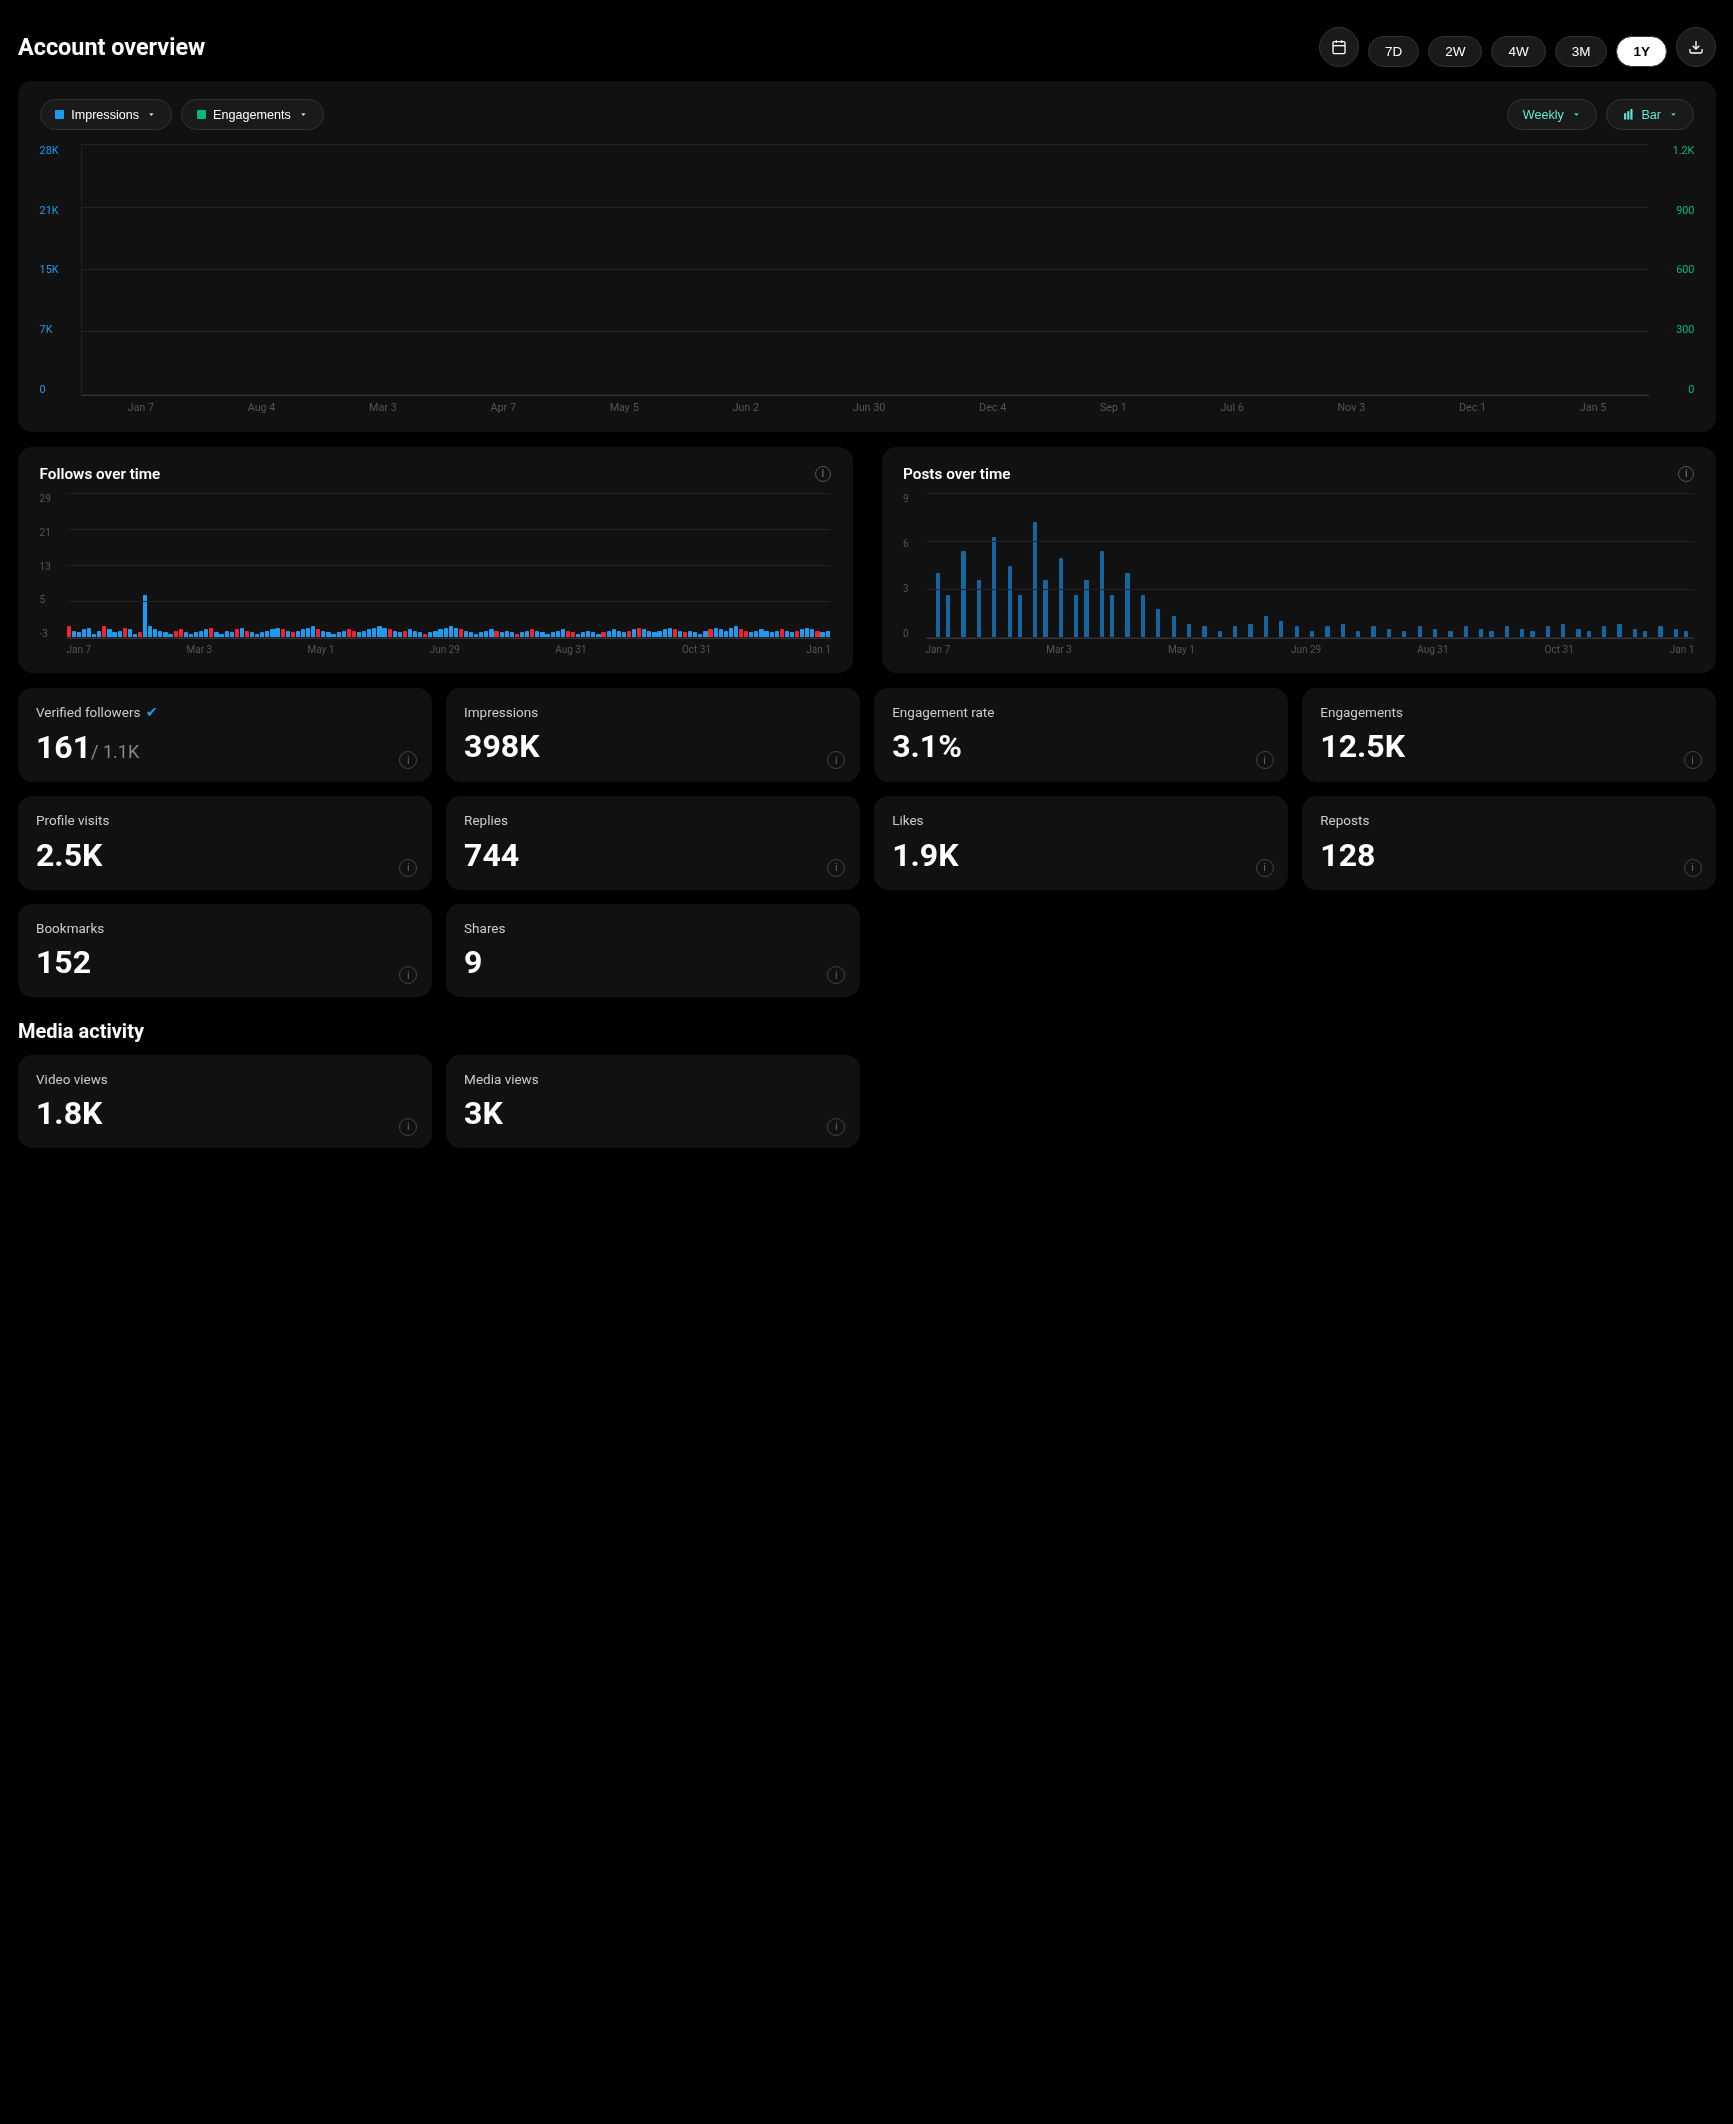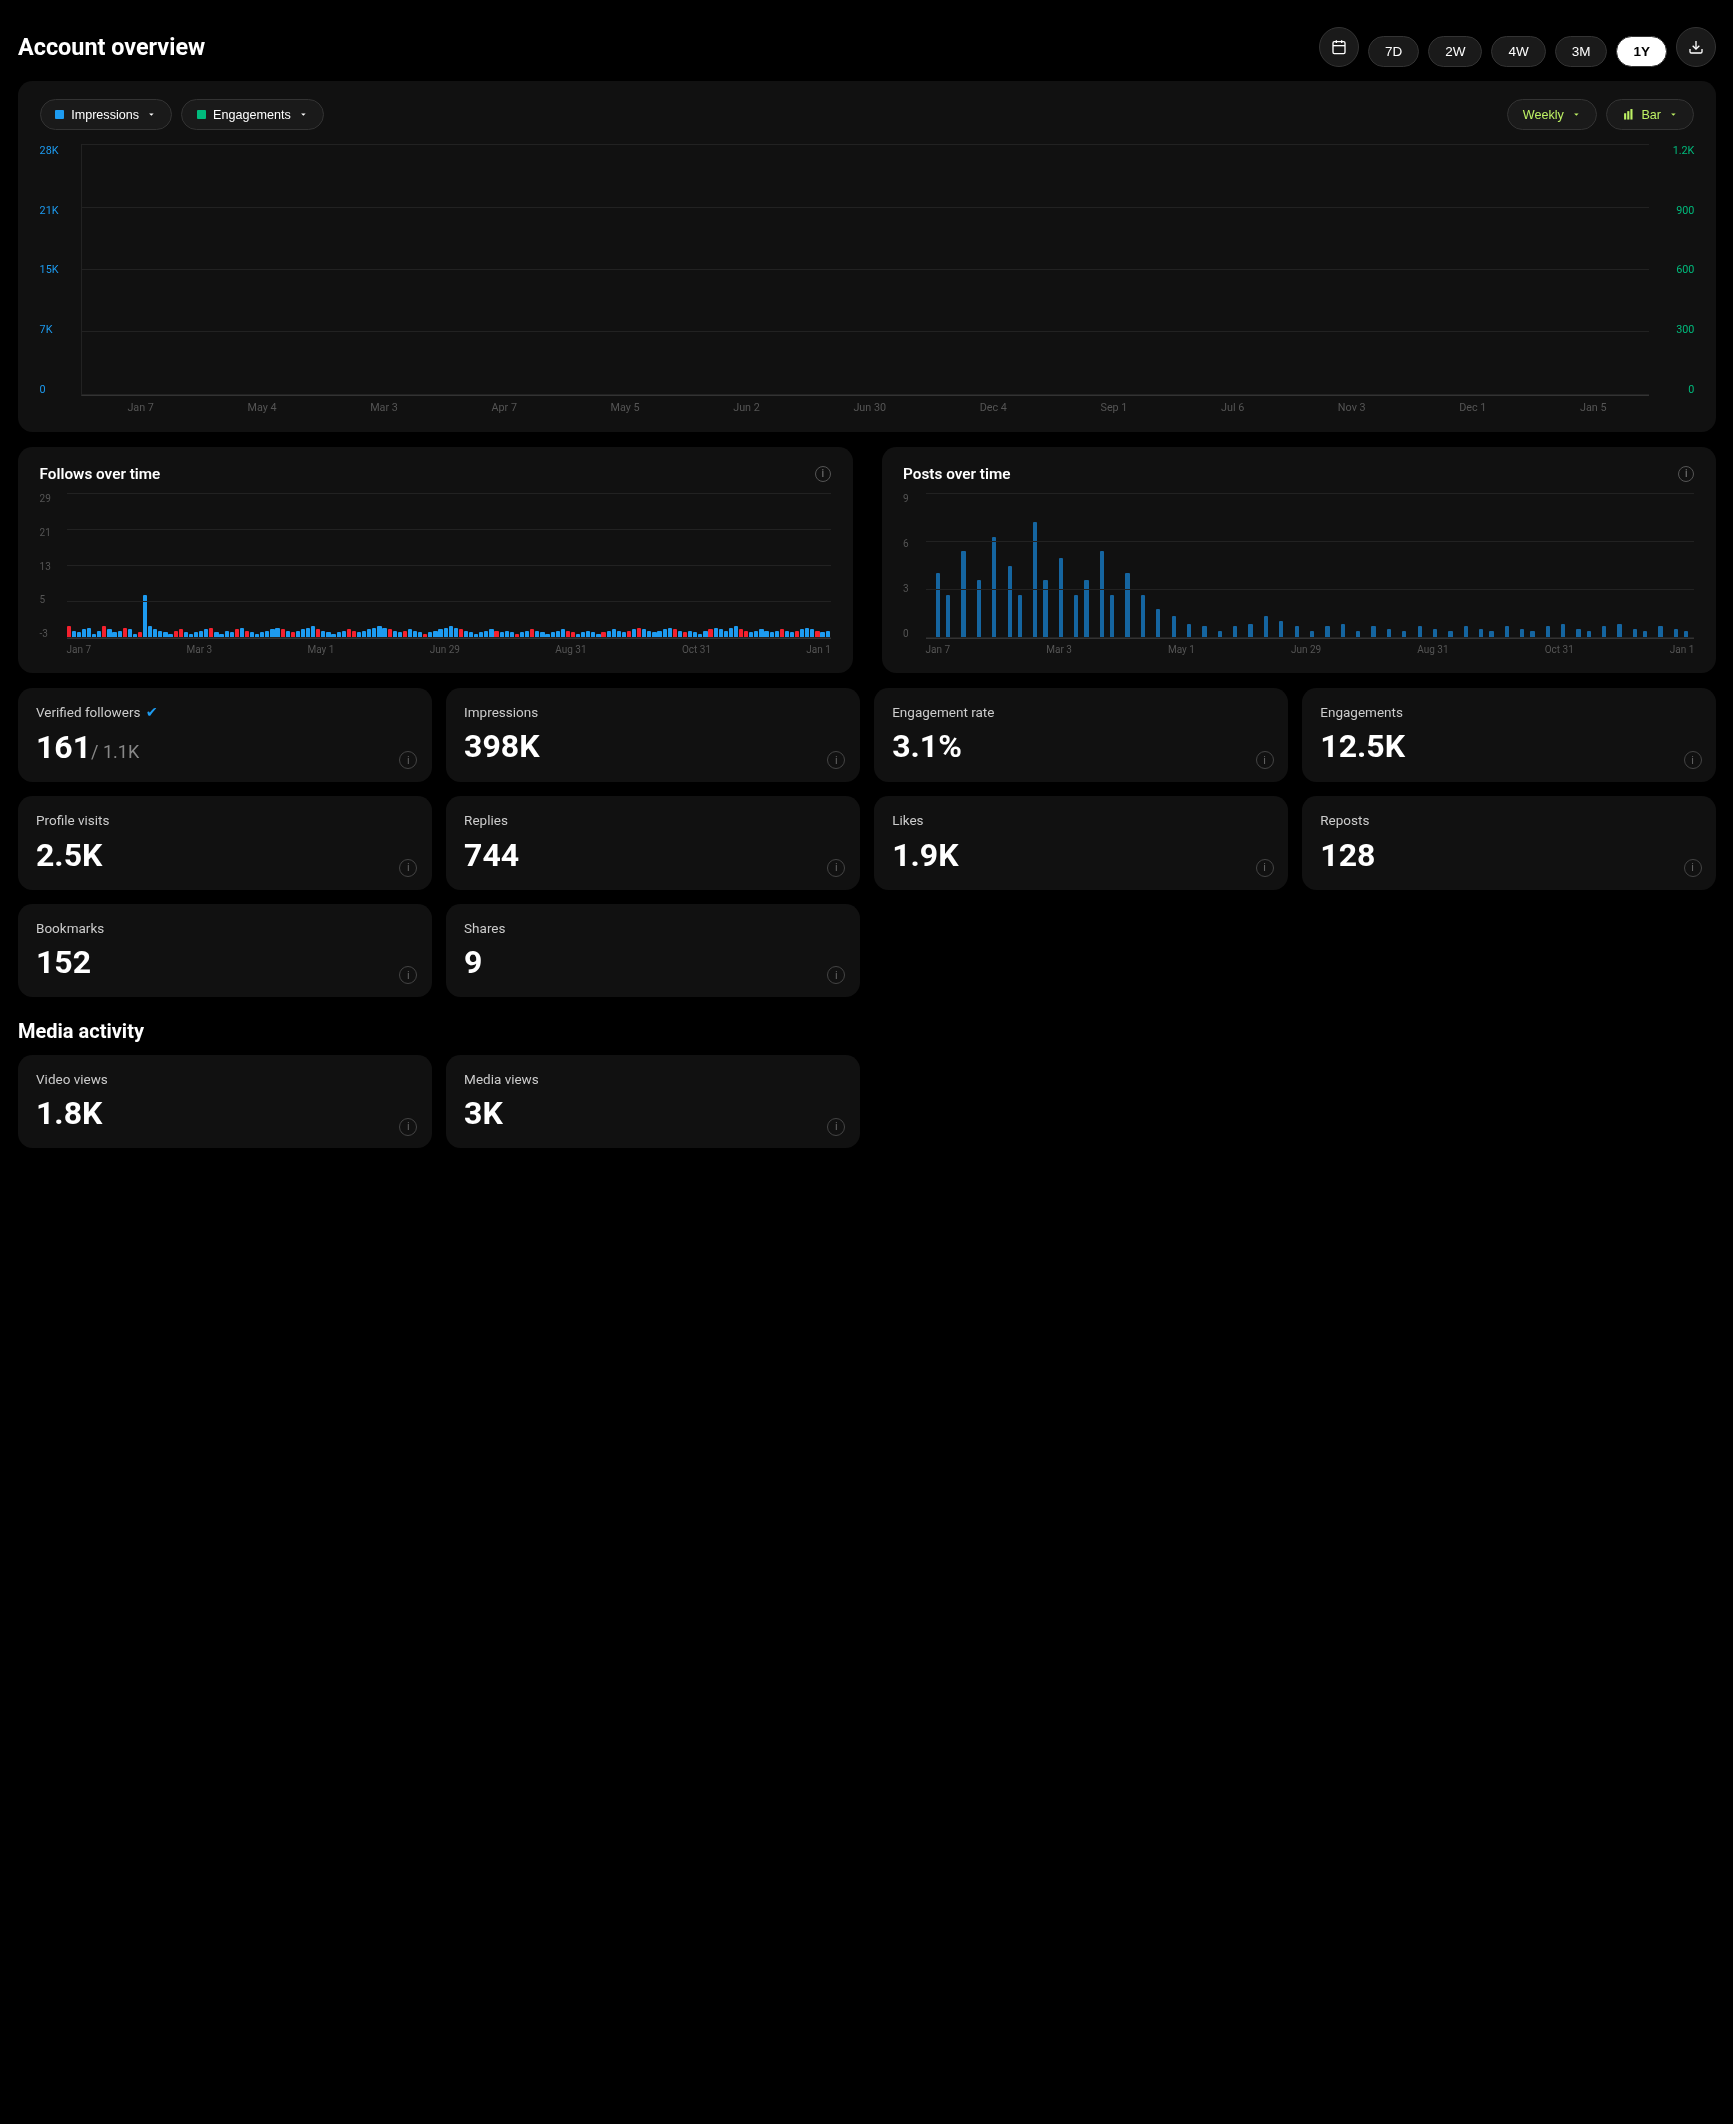--- a/index.html
+++ b/index.html
@@ -92,21 +92,21 @@
       display: flex;
       gap: 9px;
     }
     .select-btn {
       display: flex;
       align-items: center;
       gap: 7.2px;
       background: #1a1a1a;
       border: 0.9px solid #333;
       border-radius: 45px;
-      color: #bef264;
+      color: #5eead4;
       padding: 7.2px 14.4px;
       font-size: 12.6px;
       cursor: pointer;
     }
 
     
     .bar-chart-container {
       position: relative;
       height: 270px;
       display: flex;
@@ -601,21 +601,21 @@
       <div class="y-axis-right">
         <span>0</span>
         <span>300</span>
         <span>600</span>
         <span>900</span>
         <span>1.2K</span>
       </div>
     </div>
     <div class="x-axis">
       <span>Jan 7</span>
-      <span>May 4</span>
+      <span>Aug 4</span>
       <span>Mar 3</span>
       <span>Apr 7</span>
       <span>May 5</span>
       <span>Jun 2</span>
       <span>Jun 30</span>
       <span>Dec 4</span>
       <span>Sep 1</span>
       <span>Jul 6</span>
       <span>Nov 3</span>
       <span>Dec 1</span>

